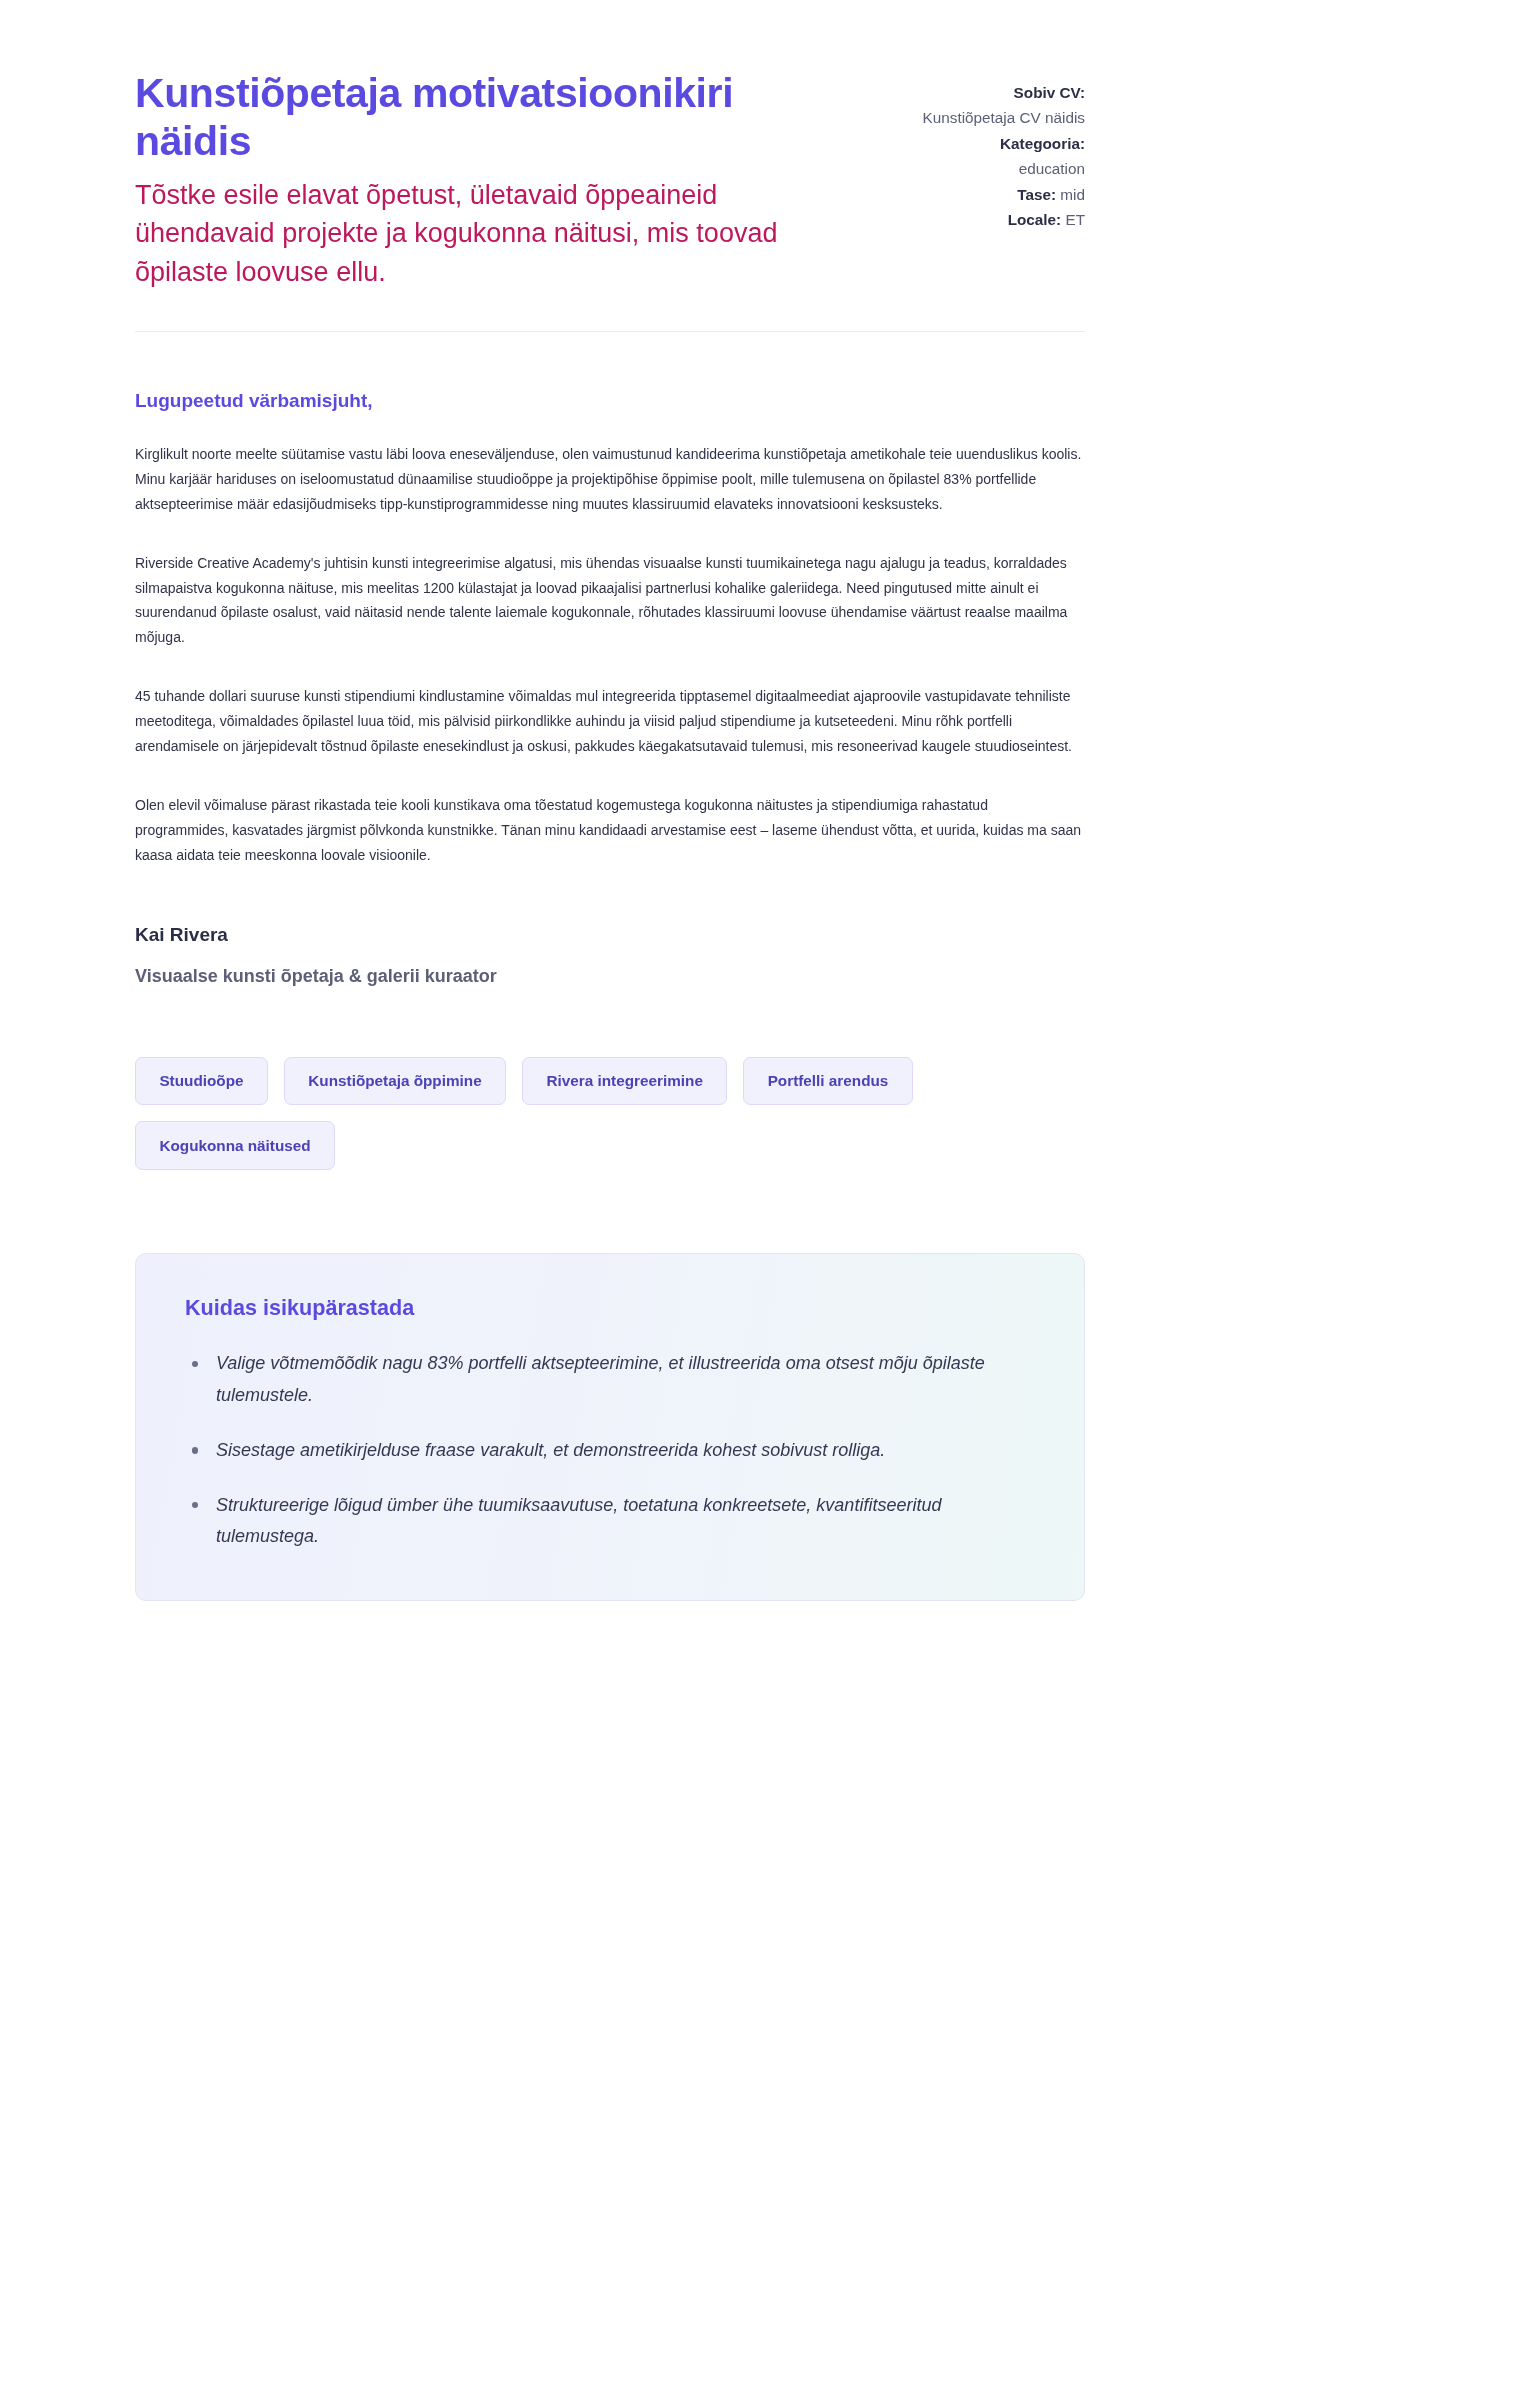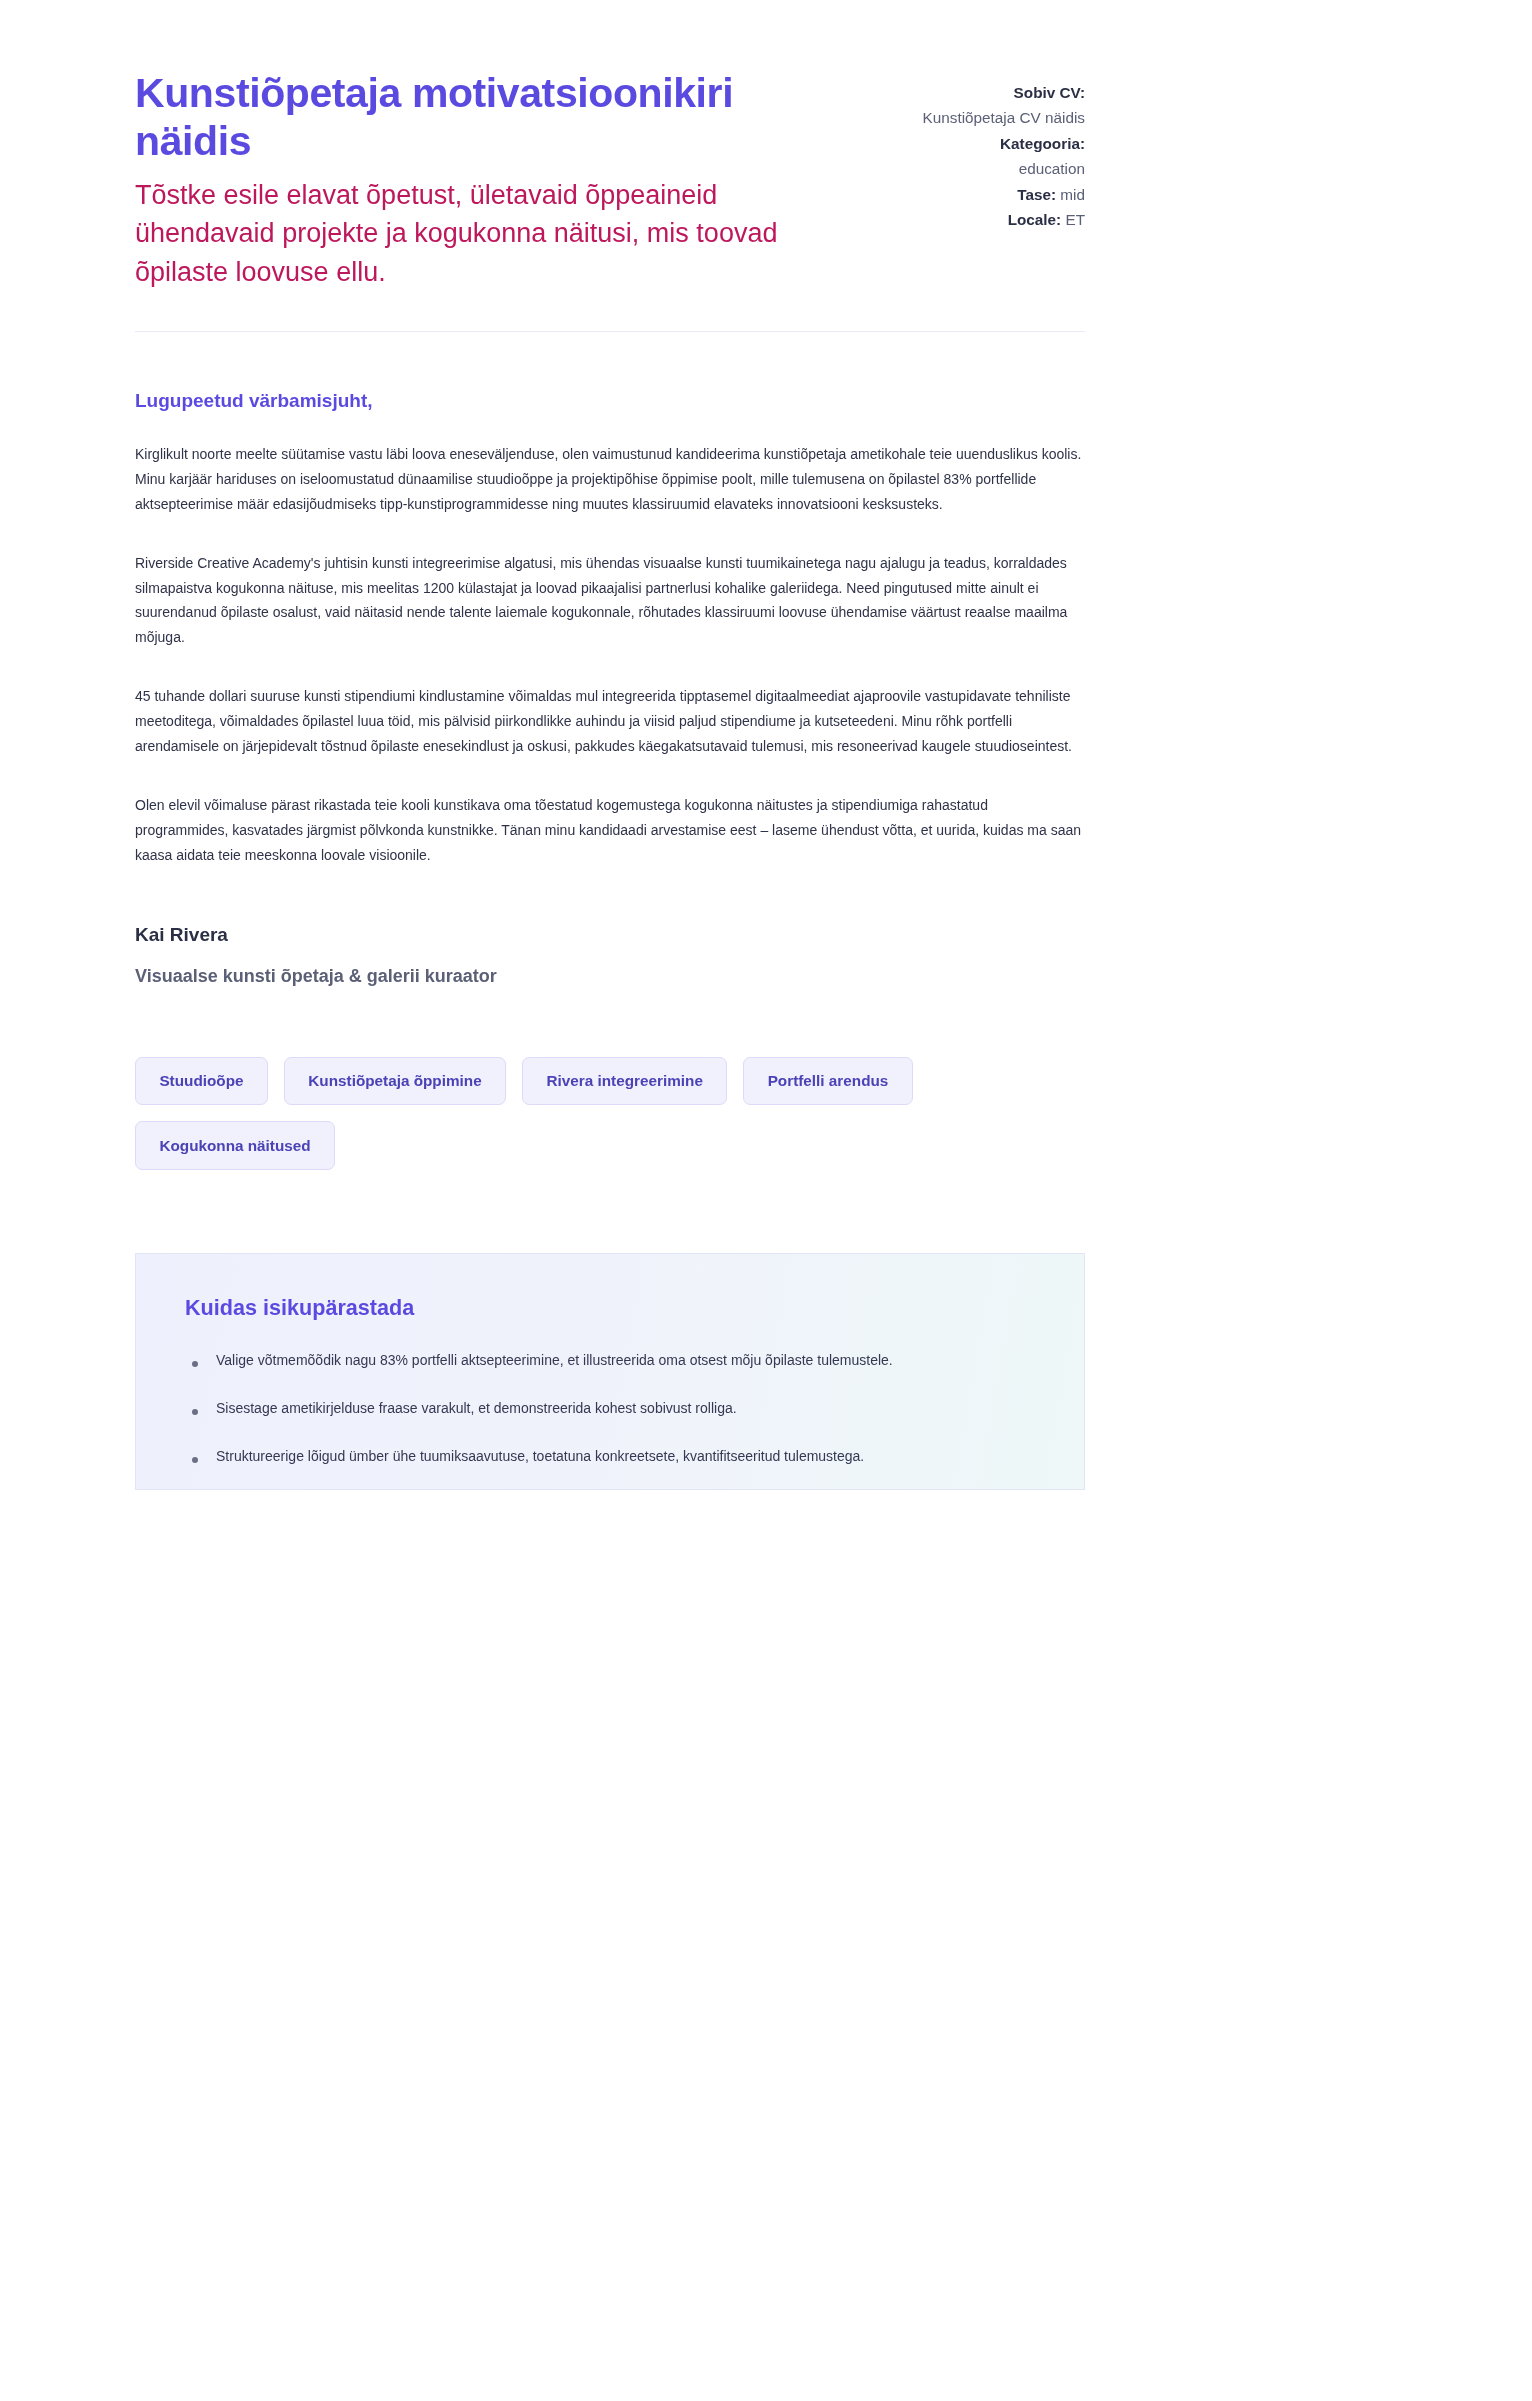--- a/index.html
+++ b/index.html
@@ -106,42 +106,43 @@
     font-weight: 700;
     padding: 14.4px 23.4px;
     white-space: nowrap;
   }
 
   
   .tips {
     margin-top: 83px;
     background: linear-gradient(100deg, #eef0fd 0%, #f0f2fb 45%, #eef8f8 100%);
     border: 0.9px solid #e2e5f5;
-    border-radius: 0;
-    padding: 41px 49px 20px 49px;
+    border-radius: 11px;
+    padding: 41px 49px 47px 49px;
   }
   .tips-title {
     font-size: 21.6px;
     font-weight: 700;
     color: #5b4ae0;
     margin: 0 0 27px 0;
   }
   .tips-list {
     margin: 0;
     padding: 0;
     list-style: none;
   }
   .tips-list li {
     position: relative;
-    font-size: 14px;
+    font-size: 18px;
     line-height: 1.75;
     color: #343852;
     padding-left: 31px;
     margin-bottom: 23.4px;
     max-width: 1172px;
+    font-style: italic;
   }
   .tips-list li:last-child { margin-bottom: 0; }
   .tips-list li::before {
     content: "";
     position: absolute;
     left: 7.2px;
     top: 12.6px;
     width: 6.3px;
     height: 6.3px;
     border-radius: 50%;

